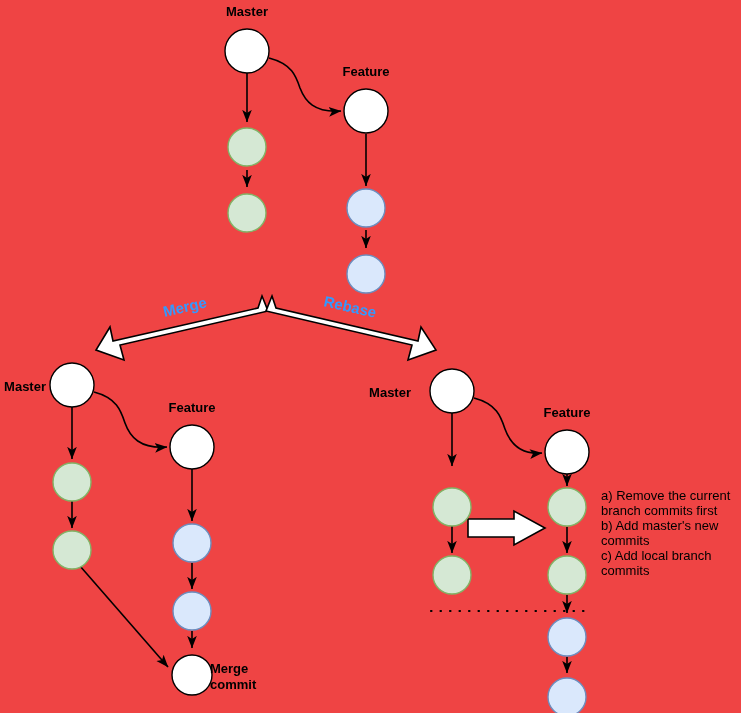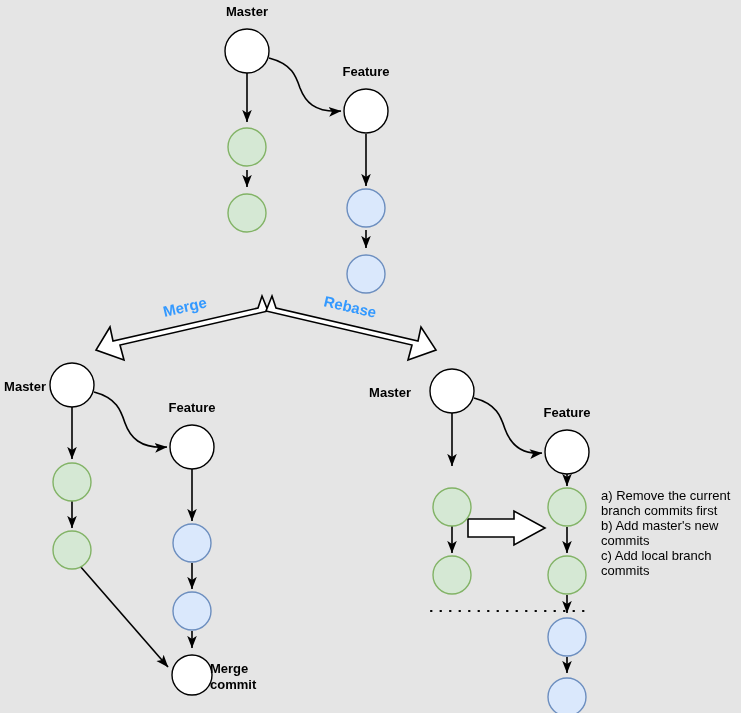--- a/index.html
+++ b/index.html
@@ -7,21 +7,21 @@
     padding: 0;
     background: #ffffff;
   }
   body {
     font-family: "Liberation Sans", sans-serif;
   }
   #canvas {
     position: relative;
     width: 741px;
     height: 713px;
-    background: #e5e5e5;
+    background: #ef4444;
     overflow: hidden;
   }
   #diagram-svg {
     position: absolute;
     left: 0;
     top: 0;
     width: 741px;
     height: 713px;
   }
   .branch-label {

